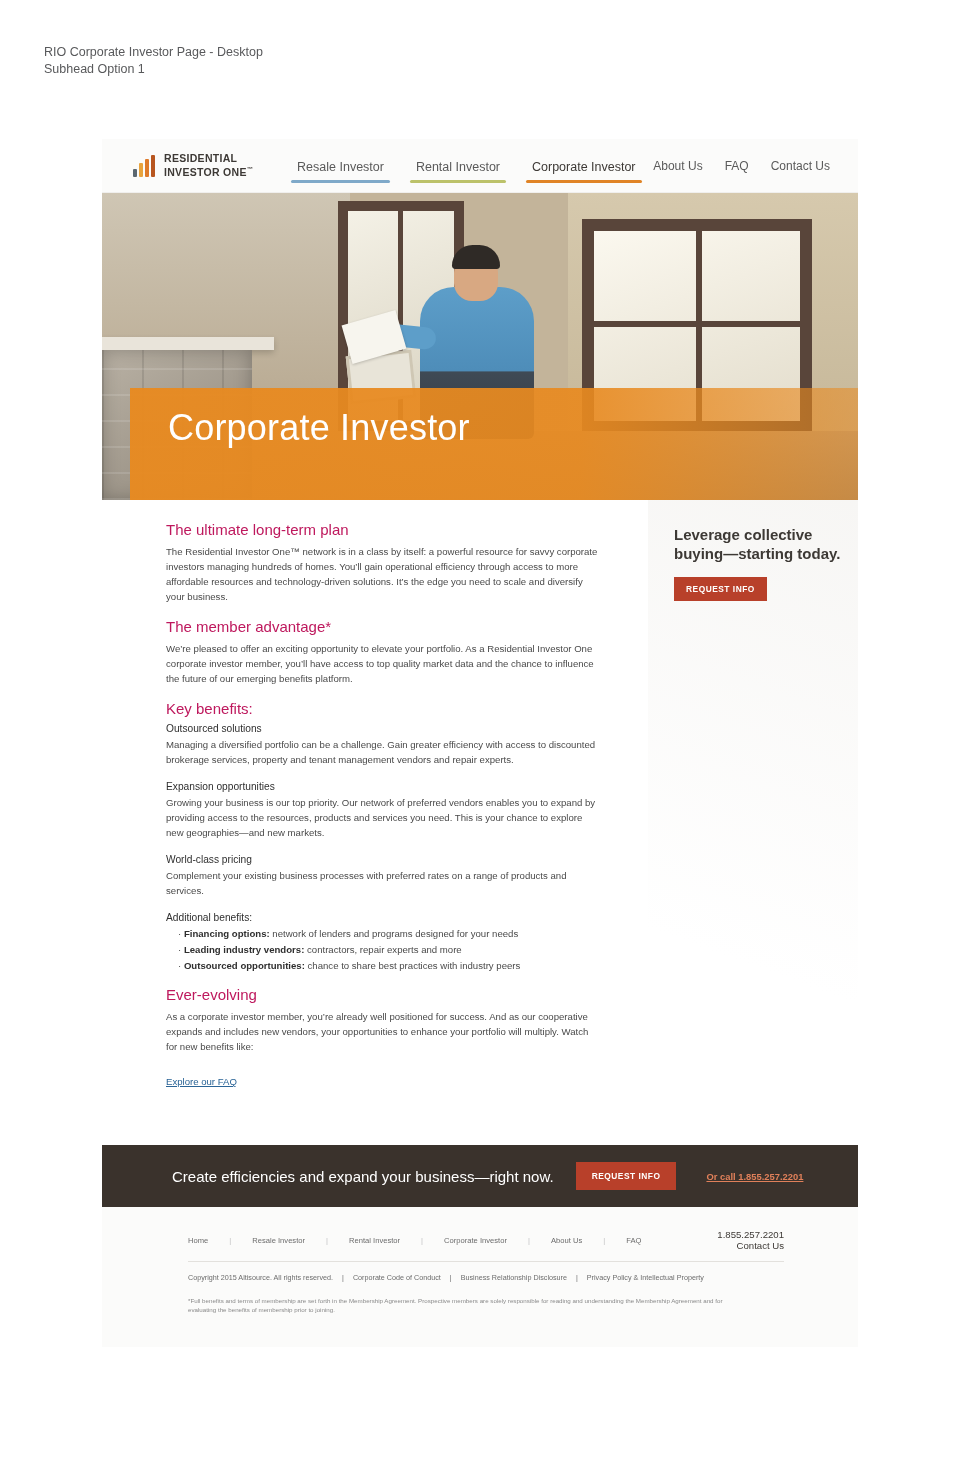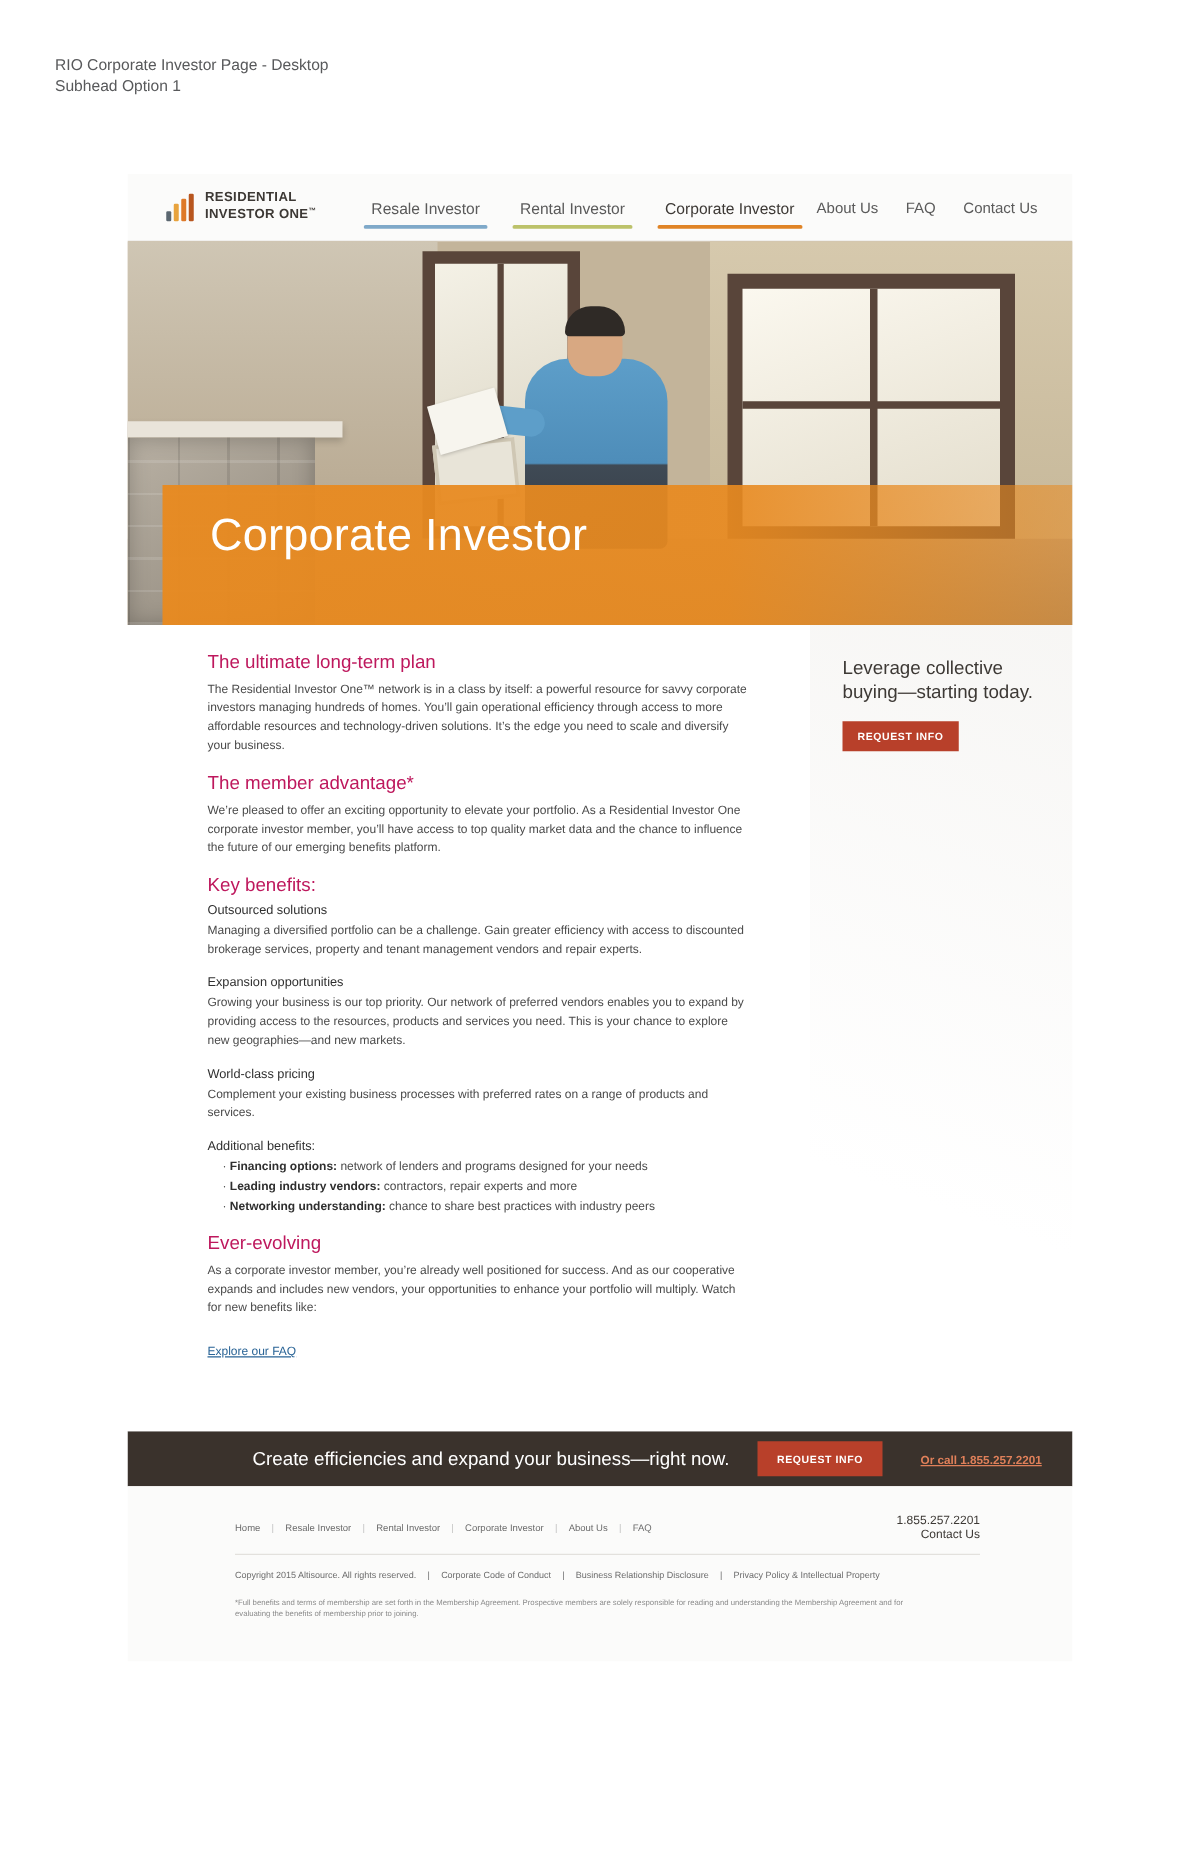--- a/index.html
+++ b/index.html
@@ -117,41 +117,41 @@
   h2.sec { color:#be185d; font-size:15px; font-weight:400; margin-bottom:6px; }
   p.body { font-size:9.6px; line-height:15px; color:#4a4a4a; margin-bottom:14px; }
   h3.sub { font-size:10.2px; color:#2f2f2f; font-weight:normal; margin-bottom:3px; }
   ul.bullets { list-style:none; margin:0 0 12px 12px; }
   ul.bullets li { font-size:9.6px; line-height:16px; color:#4a4a4a; }
   ul.bullets li:before { content:"· "; color:#4a4a4a; }
   ul.bullets li b { color:#2f2f2f; }
   .faq-link { display:inline-block; margin-top:8px; font-size:9.6px; color:#2a6496;
     text-decoration:underline; cursor:pointer; }
 
-  .side-head { font-size:15px; color:#3d3935; line-height:19px; font-weight:400; }
+  .side-head { font-size:15px; color:#3d3935; line-height:19px; font-weight:700; }
   .btn-req {
     display:inline-block; margin-top:14px; background:#b8402a; color:#fff;
     font-size:8.4px; font-weight:bold; letter-spacing:.5px; padding:7px 12px;
     border:none; cursor:pointer;
   }
 
   
   .cta {
-    height: 44px; background:#3a322c; display:flex; align-items:center;
-    padding-left: 100px;
+    height: 62px; background:#3a322c; display:flex; align-items:center;
+    padding-left: 70px;
   }
   .cta-text { color:#fff; font-size:15px; font-weight:300; }
   .cta .btn-req { margin:0 0 0 22px; padding:9px 16px; background:#b8402a; }
   .cta-call { margin-left: 30px; font-size:9.4px; color:#e0805a; text-decoration:underline;
     font-weight:bold; cursor:pointer; }
 
   
   .footer { background:#fbfbfa; height: 140px; padding: 22px 74px 0 86px; position:relative; }
   .f-row1 { display:flex; align-items:center; }
-  .f-links { display:flex; gap:0; }
+  .f-links { display:flex; gap:12px; }
   .f-links a { font-size:7.6px; color:#6c6c6c; text-decoration:none; cursor:pointer; }
   .f-sep { font-size:7.6px; color:#c3c3c3; margin:0 9px; }
   .f-right { margin-left:auto; display:flex; align-items:flex-end; gap:0;flex-direction:column; }
   .f-phone { font-size:9.6px; color:#3d3935; }
   .f-contact { font-size:9.6px; color:#3d3935; cursor:pointer; }
   .f-rule { border-top:1px solid #e3e1dd; margin-top:10px; }
   .f-row2 { display:flex; margin-top:11px; }
   .f-row2 a, .f-row2 span { font-size:7.2px; color:#6c6c6c; text-decoration:none; }
   .f-legal { margin-top:14px; font-size:6.2px; color:#8a8a8a; line-height:9px; width:560px; }
 </style>
@@ -245,21 +245,21 @@
       <h3 class="sub">Expansion opportunities</h3>
       <p class="body">Growing your business is our top priority. Our network of preferred vendors enables you to expand by providing access to the resources, products and services you need. This is your chance to explore new geographies—and new markets.</p>
 
       <h3 class="sub">World-class pricing</h3>
       <p class="body">Complement your existing business processes with preferred rates on a range of products and services.</p>
 
       <h3 class="sub">Additional benefits:</h3>
       <ul class="bullets">
         <li><b>Financing options:</b><span> network of lenders and programs designed for your needs</span></li>
         <li><b>Leading industry vendors:</b><span> contractors, repair experts and more</span></li>
-        <li><b>Networking understanding:</b><span> chance to share best practices with industry peers</span></li>
+        <li><b>Outsourced opportunities:</b><span> chance to share best practices with industry peers</span></li>
       </ul>
 
       <h2 class="sec" style="">Ever-evolving</h2>
       <p class="body">As a corporate investor member, you’re already well positioned for success. And as our cooperative expands and includes new vendors, your opportunities to enhance your portfolio will multiply. Watch for new benefits like:</p>
 
       <a class="faq-link">Explore our FAQ</a>
     </div>
 
     <div class="col-right">
       <div class="side-head">Leverage collective buying—starting today.</div>

